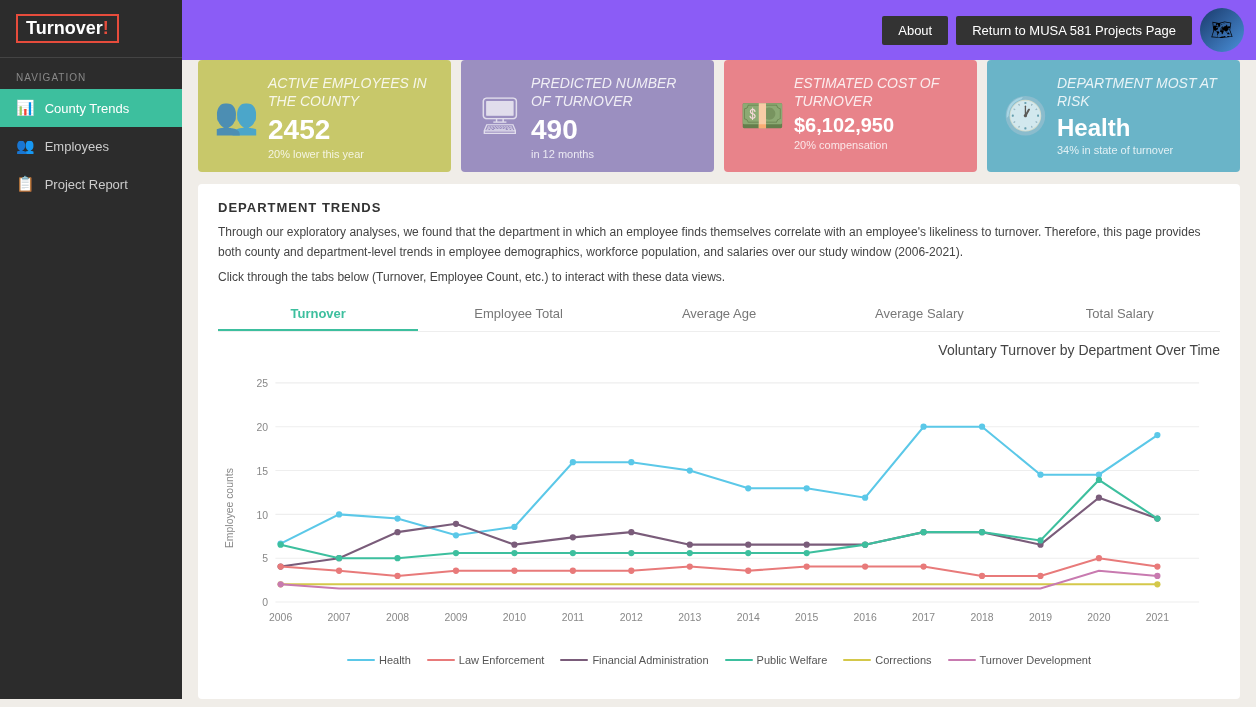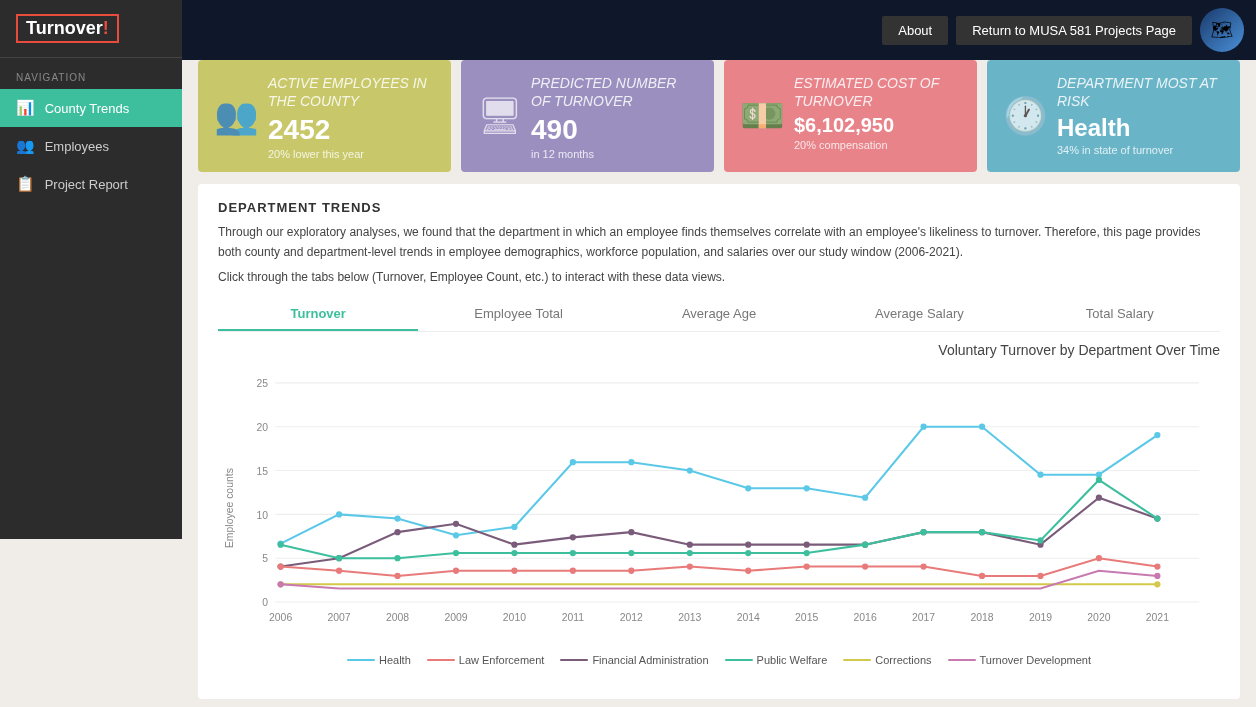--- a/index.html
+++ b/index.html
@@ -6,21 +6,21 @@
     body { font-family: Arial, sans-serif; background: #f0ede8; display: flex; height: 707px; overflow: hidden; }
 
     
     #sidebar {
       width: 182px;
       min-width: 182px;
       background: #2c2c2c;
       color: #fff;
       display: flex;
       flex-direction: column;
-      height: 539px;
+      height: 699px;
     }
     #logo-area {
       padding: 14px 16px;
       border-bottom: 1px solid #444;
     }
     #logo-text {
       font-size: 18px;
       font-weight: bold;
       color: #fff;
       border: 2px solid #e74c3c;
@@ -52,21 +52,21 @@
     
     #main {
       flex: 1;
       display: flex;
       flex-direction: column;
       overflow: hidden;
     }
 
     
     #topbar {
-      background: #0f172a;
+      background: #8b5cf6;
       display: flex;
       justify-content: flex-end;
       align-items: center;
       padding: 8px 12px;
       gap: 8px;
       min-height: 48px;
     }
     .topbar-btn {
       background: #333;
       color: #fff;

